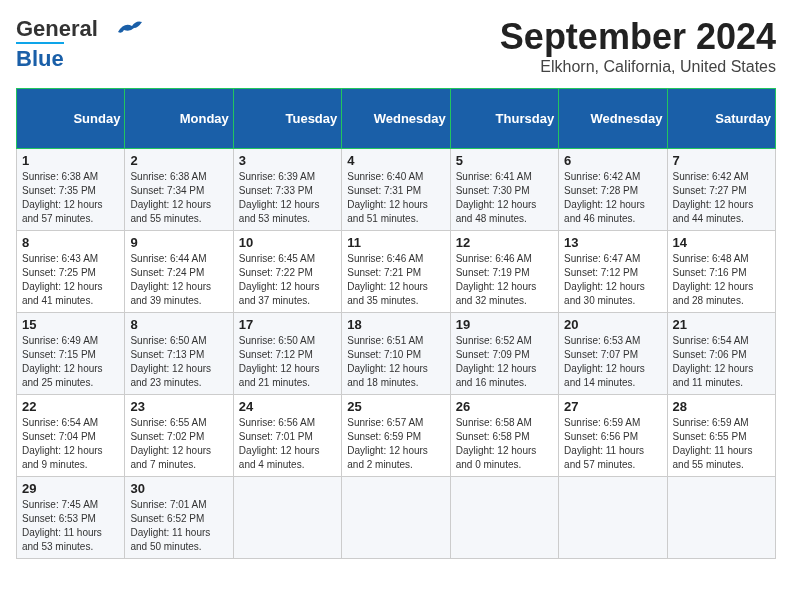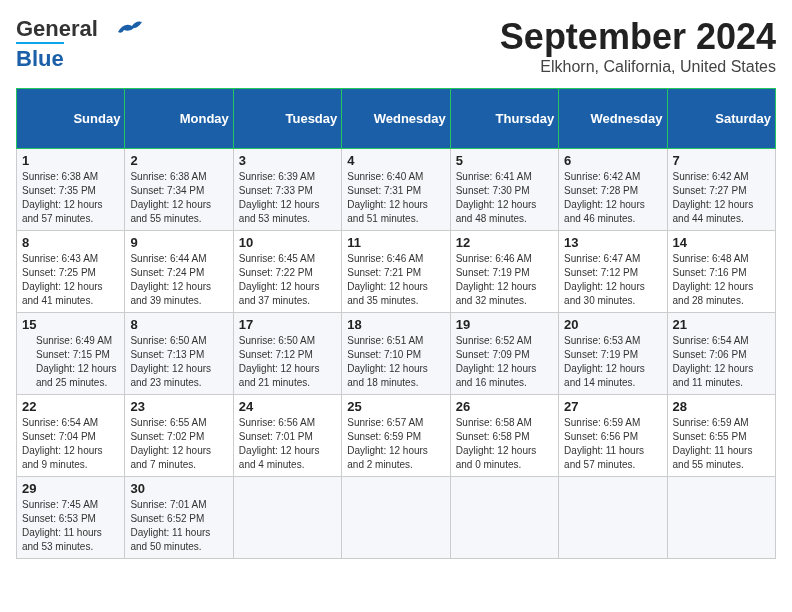--- a/index.html
+++ b/index.html
@@ -215,21 +215,21 @@
           <span class="day-num">14</span>
           <div class="day-detail" style="white-space: pre-line;">Sunrise: 6:48 AM
 Sunset: 7:16 PM
 Daylight: 12 hours
 and 28 minutes.</div>
         </td>
       </tr>
       <tr>
         <td>
           <span class="day-num">15</span>
-          <div class="day-detail" style="white-space: pre-line; margin-left: 14px;">Sunrise: 6:49 AM
+          <div class="day-detail" style="white-space: pre-line;">Sunrise: 6:49 AM
 Sunset: 7:15 PM
 Daylight: 12 hours
 and 25 minutes.</div>
         </td>
         <td>
           <span class="day-num">8</span>
           <div class="day-detail" style="white-space: pre-line;">Sunrise: 6:50 AM
 Sunset: 7:13 PM
 Daylight: 12 hours
 and 23 minutes.</div>
@@ -251,21 +251,21 @@
         <td>
           <span class="day-num">19</span>
           <div class="day-detail" style="white-space: pre-line;">Sunrise: 6:52 AM
 Sunset: 7:09 PM
 Daylight: 12 hours
 and 16 minutes.</div>
         </td>
         <td>
           <span class="day-num">20</span>
           <div class="day-detail" style="white-space: pre-line;">Sunrise: 6:53 AM
-Sunset: 7:19 PM
+Sunset: 7:07 PM
 Daylight: 12 hours
 and 14 minutes.</div>
         </td>
         <td>
           <span class="day-num">21</span>
           <div class="day-detail" style="white-space: pre-line;">Sunrise: 6:54 AM
 Sunset: 7:06 PM
 Daylight: 12 hours
 and 11 minutes.</div>
         </td>

